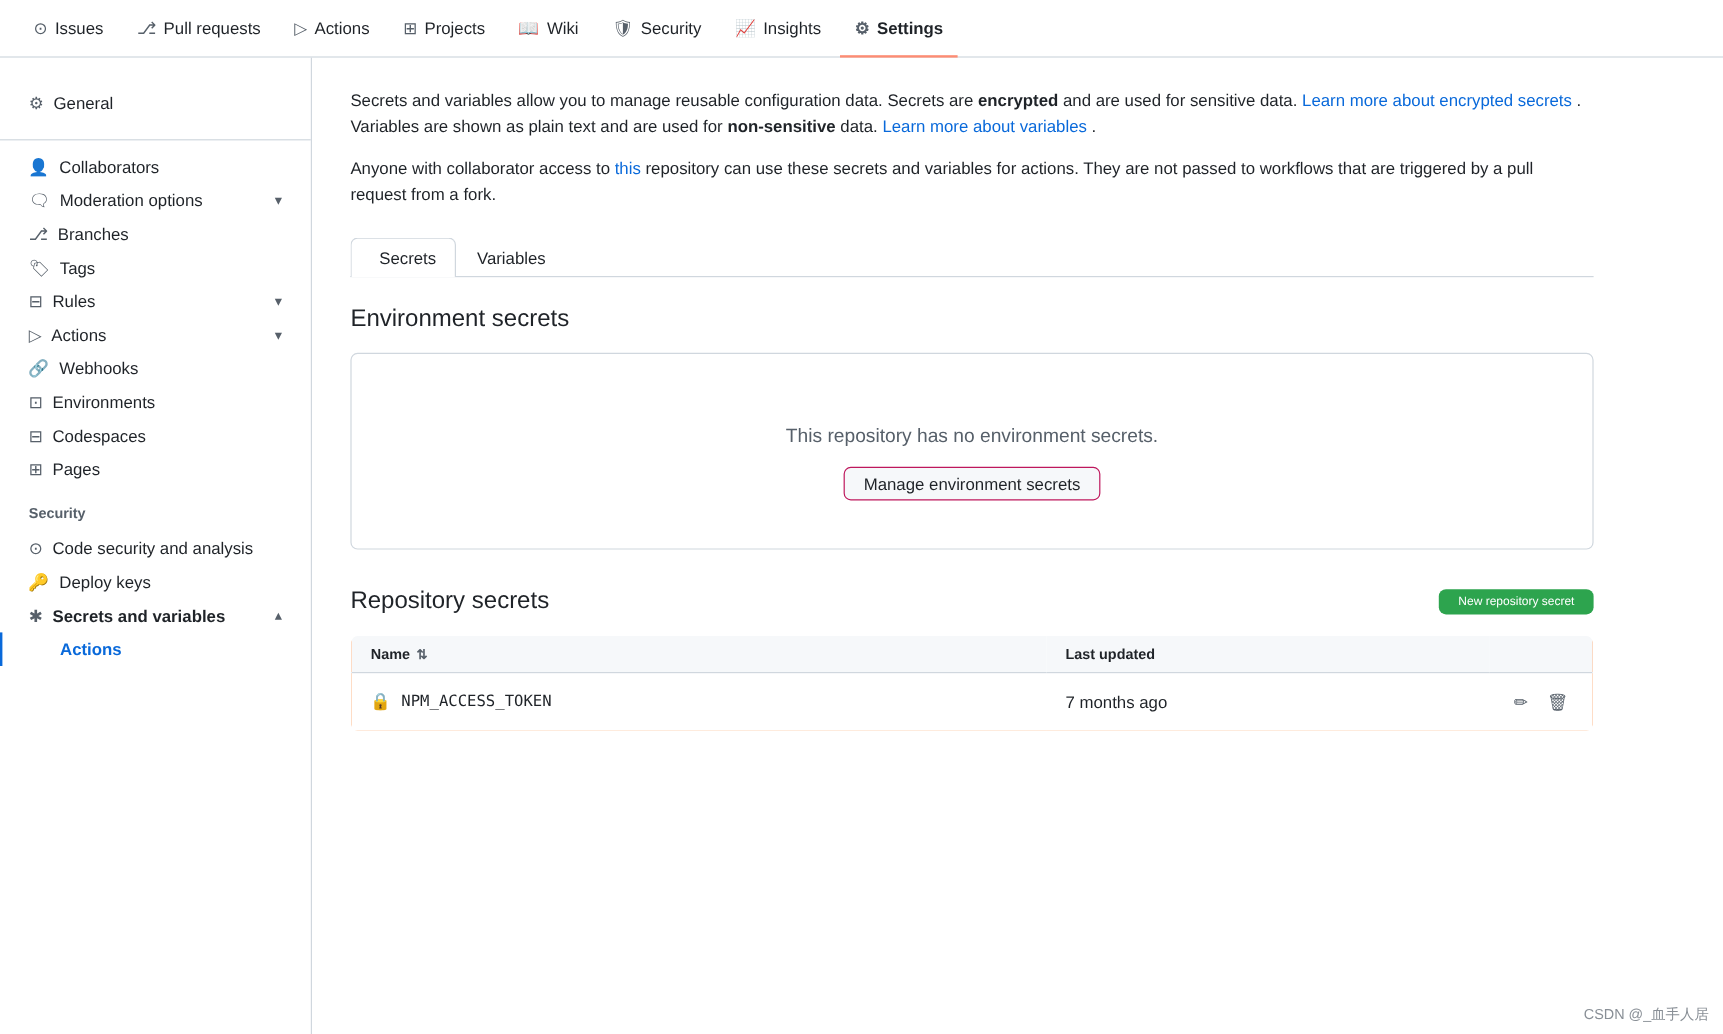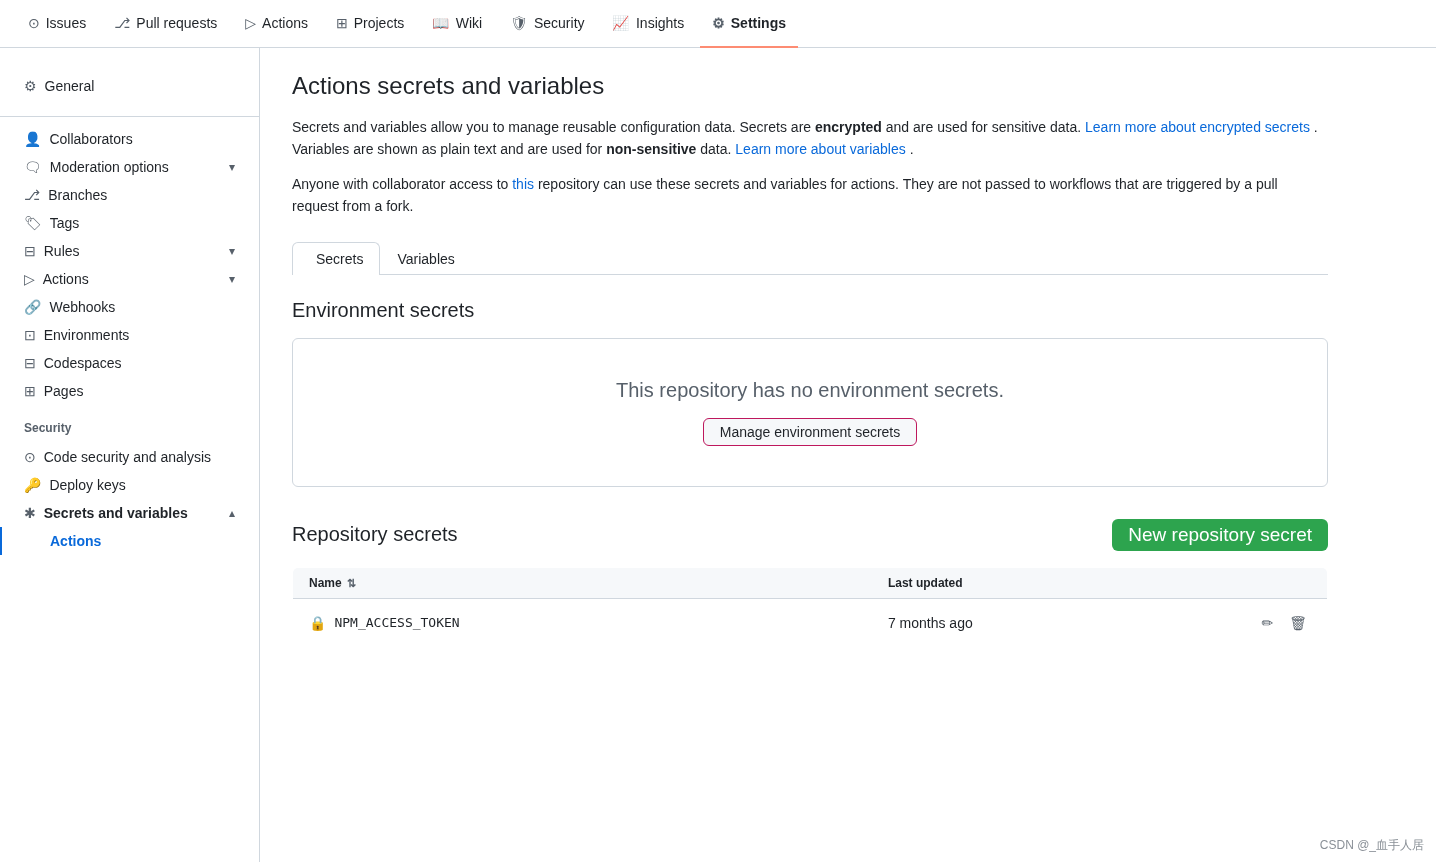--- a/index.html
+++ b/index.html
@@ -157,21 +157,22 @@
     .env-secrets-box {
       border: 1px solid #d0d7de;
       border-radius: 6px;
       padding: 40px 20px;
       text-align: center;
       margin-bottom: 32px;
     }
     .env-secrets-empty {
       color: #57606a;
       margin-bottom: 16px;
-      font-size: 20px;
+      font-size: 16px;
+      margin-top: 20px;
     }
     .manage-btn {
       display: inline-block;
       padding: 5px 16px;
       border: 1px solid #be185d;
       border-radius: 6px;
       background: #f6f8fa;
       color: #1f2328;
       font-size: 14px;
       cursor: pointer;
@@ -183,21 +184,21 @@
       align-items: center;
       justify-content: space-between;
       margin-bottom: 16px;
     }
     .new-secret-btn {
       background: #2da44e;
       color: #fff;
       border: none;
       border-radius: 6px;
       padding: 5px 16px;
-      font-size: 19px;
+      font-size: 10px;
       cursor: pointer;
       font-weight: 500;
     }
 
     
     .secrets-table {
       width: 100%;
       border: 1px solid #f97316;
       border-radius: 6px;
       border-collapse: collapse;
@@ -377,21 +378,20 @@
         <span class="arrow">▴</span>
       </div>
 
       <a class="sidebar-item active-blue" style="padding-left:48px;">
         <span>Actions</span>
       </a>
     </div>
   </aside>
 
   <main class="main-content">
-    <h1 class="page-title">Actions secrets and variables</h1>
 
     <p class="description">
       <span>Secrets and variables allow you to manage reusable configuration data. Secrets are </span>
       <strong>encrypted</strong>
       <span> and are used for sensitive data. </span>
       <a href="#">Learn more about encrypted secrets</a>
       <span>. Variables are shown as plain text and are used for </span>
       <strong>non-sensitive</strong>
       <span> data. </span>
       <a href="#">Learn more about variables</a>

